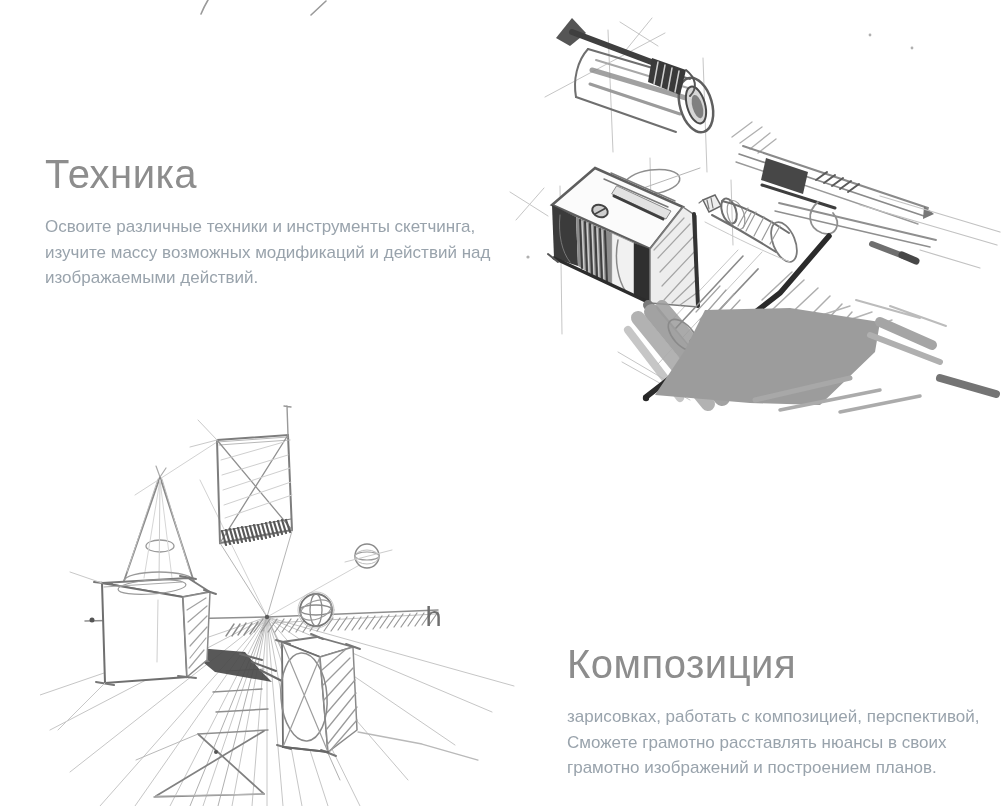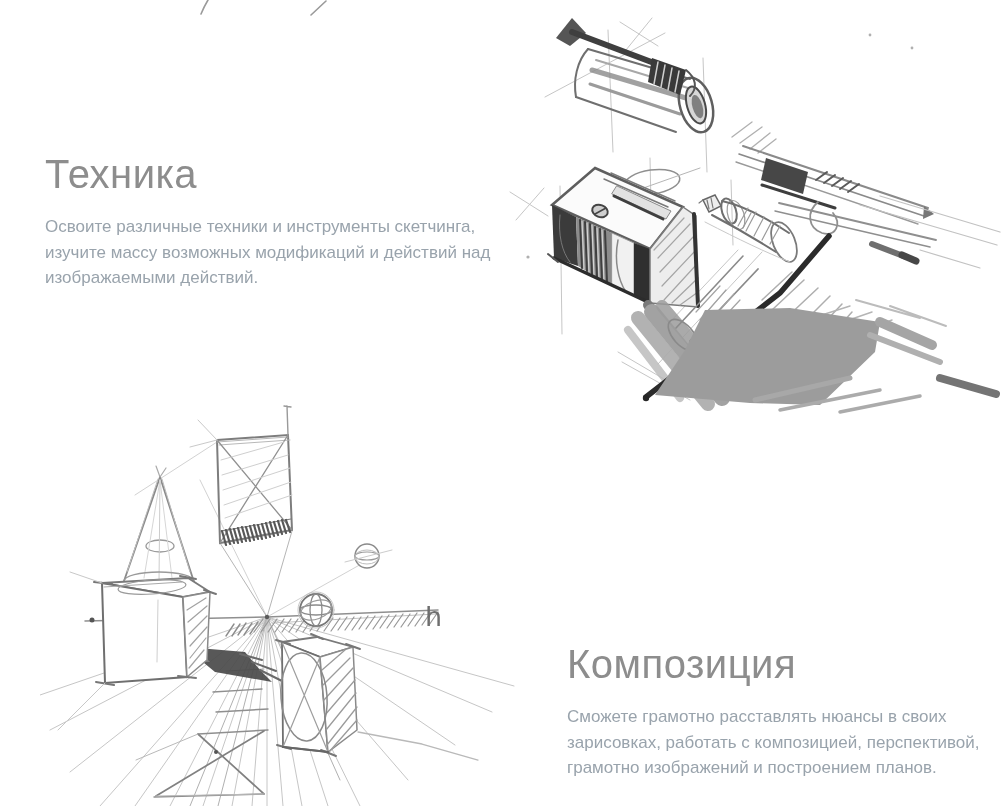--- a/index.html
+++ b/index.html
@@ -269,19 +269,19 @@
     </g>
 
     <circle cx="52" cy="220" r="2.5" fill="#555555"></circle>
     <circle cx="227" cy="217" r="2.2" fill="#5a5a5a"></circle>
     <text x="385" y="226" font-size="27" fill="#6e6e6e" font-family="DejaVu Sans, sans-serif">h</text>
   </svg>
 
   <div class="feature feature-composition">
     <h2>Композиция</h2>
     <p>
+      <span>зарисовках, работать с композицией, перспективой,</span>
       <span>Сможете грамотно расставлять нюансы в своих</span>
-      <span>зарисовках, работать с композицией, перспективой,</span>
       <span>грамотно изображений и построением планов.</span>
     </p>
   </div>
 
 </div>
 
 </body></html>

